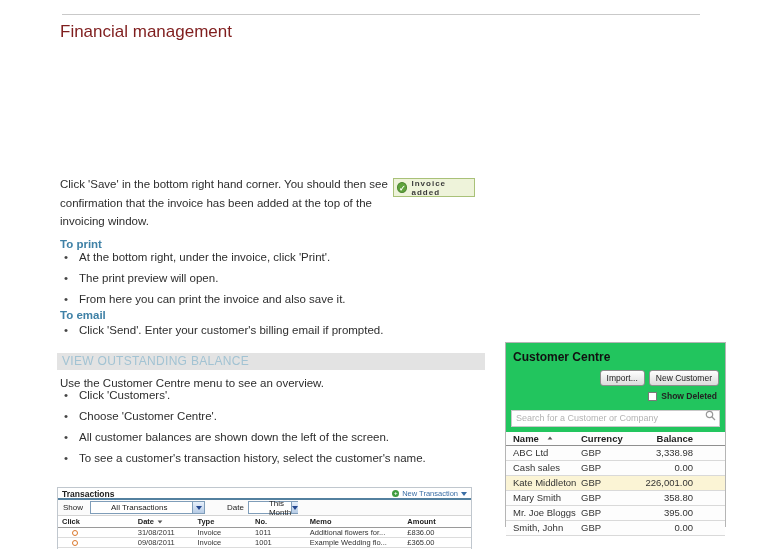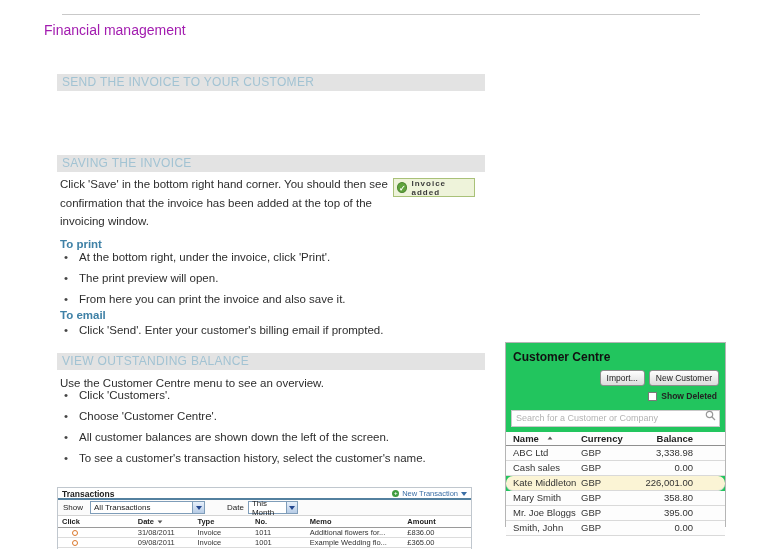--- a/index.html
+++ b/index.html
@@ -3,21 +3,21 @@
 <meta charset="utf-8">
 <style>
   * { margin:0; padding:0; box-sizing:border-box; }
   html,body { background:#ffffff; }
   .page {
     position:relative; width:768px; height:549px;
     background:#ffffff; overflow:hidden;
     font-family:"Liberation Sans", sans-serif; color:#2e2e2e;
   }
   .top-rule { position:absolute; left:62px; top:14px; width:638px; border-top:1px solid #c9c9c9; }
-  .main-title { position:absolute; left:44px; top:22px; font-size:14px; color:#a21caf; font-weight:400; }
+  .main-title { position:absolute; left:60px; top:22px; font-size:17px; color:#7f1d1d; font-weight:400; }
 
   .section-bar {
     position:absolute; left:57px; width:428px; height:17px;
     background:#e3e3e3; color:#a2c3d3; font-size:12px; line-height:17px;
     padding-left:5px; letter-spacing:0.3px;
   }
   .bar-send { top:74px; }
   .bar-save { top:155px; }
   .bar-view { top:353px; }
 
@@ -69,21 +69,21 @@
   .cc-search { position:relative; margin:6px 5px 0 5px; }
   .cc-search input {
     width:100%; height:17px; border:1px solid #c9c9c9; font-family:"Liberation Sans",sans-serif;
     font-size:9px; color:#555; padding:0 18px 0 4px; background:#fff;
   }
   .cc-search input::placeholder { color:#b3b3b3; }
   .cc-search-icon { position:absolute; right:4px; top:3px; width:11px; height:11px; }
   .cc-table { margin-top:5px; }
   .cc-row { display:flex; align-items:center; height:15px; border-bottom:1px solid #d9d9d9; font-size:9.5px; color:#333; background:#fdfdfd; }
   .cc-row.header { font-weight:bold; height:14px; border-bottom:1px solid #8f8f8f; color:#222; }
-  .cc-row.hl { background:#fbf4d5;border-radius:7px; }
+  .cc-row.hl { background:#fbf4d5; }
   .cc-name { width:72px; padding-left:7px; display:flex; align-items:center; gap:8px; }
   .cc-currency { width:50px; padding-left:3px; }
   .cc-balance { flex:1; text-align:right; padding-right:32px; }
   .arr-up { width:0; height:0; border-left:3px solid transparent; border-right:3px solid transparent; border-bottom:4px solid #555; display:inline-block; }
   .arr-down { width:0; height:0; border-left:3px solid transparent; border-right:3px solid transparent; border-top:4px solid #555; display:inline-block; }
 
   
   .tr-panel {
     position:absolute; left:57px; top:487px; width:415px; height:70px;
     background:#fff; border:1px solid #c0c7ce;
@@ -93,21 +93,21 @@
   .tr-newlink { display:flex; align-items:center; gap:3px; cursor:pointer; }
   .tr-newlink-icon { width:7px; height:7px; border-radius:50%; background:#3f9c3f; color:#fff; font-size:6px; line-height:7px; text-align:center; font-weight:bold; }
   .tr-newlink-label { font-size:7.5px; color:#3a6ea5; }
   .tr-caret { width:0; height:0; border-left:3px solid transparent; border-right:3px solid transparent; border-top:4px solid #3a6ea5; }
   .tr-filters { display:flex; align-items:center; height:16px; border-bottom:1px solid #d4d4d4; background:#fbfbfb; }
   .tr-filter-label { font-size:8px; color:#222; }
   .lbl-show { margin-left:5px; }
   .lbl-date { margin-left:22px; }
   .xp-select {
     display:flex; align-items:center; justify-content:space-between; height:13px;
-    border:1px solid #7f9db9; background:#fff; font-size:8px; color:#222; padding-left:3px; cursor:pointer;
+    border:1px solid #7f9db9; background:#fff; font-size:8px; color:#222; padding-left:20px; cursor:pointer;
   }
   .sel-show { width:115px; margin-left:7px; }
   .sel-date { width:50px; margin-left:4px; }
   .xp-arrow-btn {
     width:12px; height:11px; background:linear-gradient(#e7f0fb,#b7cce6);
     border-left:1px solid #7f9db9; display:flex; align-items:center; justify-content:center;
   }
   .xp-arrow-btn .tri { width:0; height:0; border-left:3px solid transparent; border-right:3px solid transparent; border-top:4px solid #24478f; }
   .tr-header { display:flex; align-items:center; height:12px; border-bottom:1px solid #9a9a9a; font-size:7.5px; font-weight:bold; color:#222; }
   .tr-row { display:flex; align-items:center; height:10px; border-bottom:1px solid #dcdcdc; font-size:7.5px; color:#333; }
@@ -121,23 +121,21 @@
   .hdr-date { display:flex; align-items:center; gap:3px; }
   .hdr-date .arr-down, .hdr-name .arr-up { transform:scale(0.8); }
 </style>
 </head>
 <body>
 
 <div class="page">
   <div class="top-rule"></div>
   <h1 class="main-title">Financial management</h1>
 
-  <div class="section-bar bar-send">SEND THE INVOICE TO YOUR CUSTOMER</div>
-
-  <div class="section-bar bar-save">SAVING THE INVOICE</div>
+
   <p class="body-text p-save">Click 'Save' in the bottom right hand corner. You should then see confirmation that the invoice has been added at the top of the invoicing window.</p>
 
   <div class="badge">
     <span class="badge-icon">✓</span>
     <span class="badge-label">Invoice added</span>
   </div>
 
   <div class="sub-heading h-print">To print</div>
   <ul class="bullets ul-print">
     <li><span class="dot">•</span><span>At the bottom right, under the invoice, click 'Print'.</span></li>

